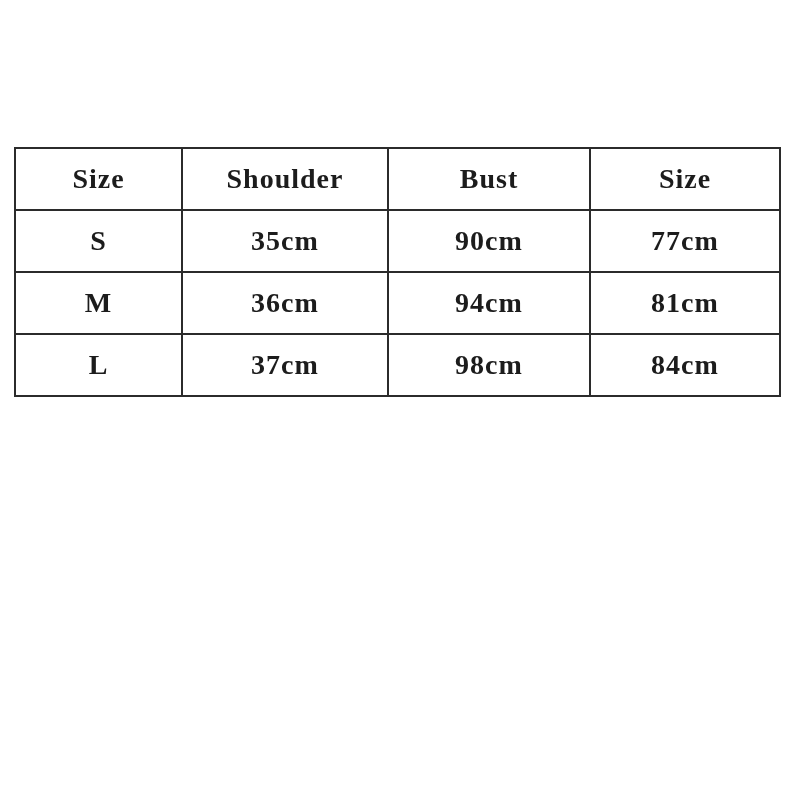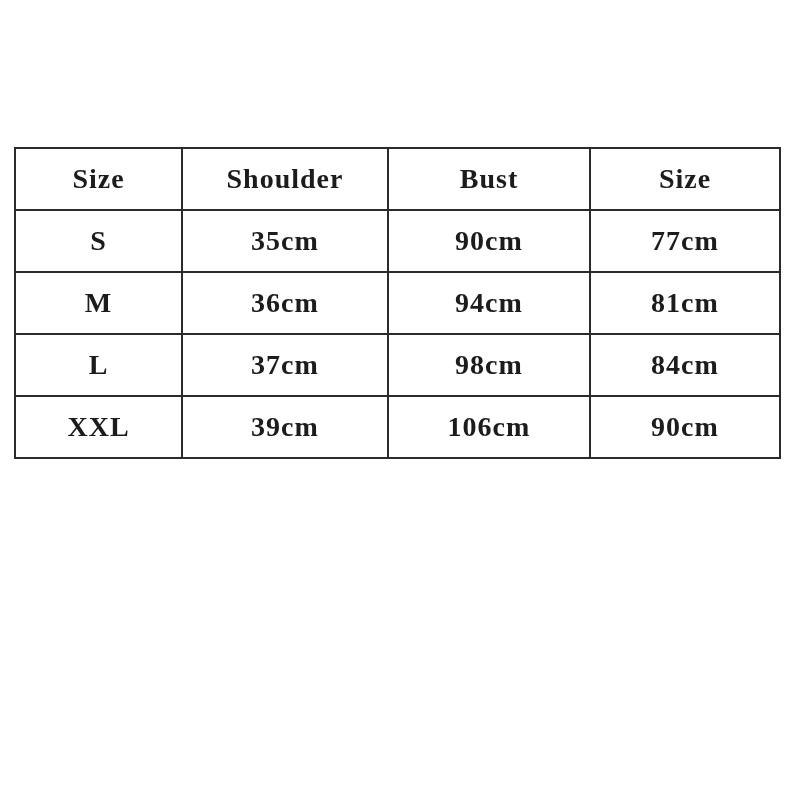--- a/index.html
+++ b/index.html
@@ -73,21 +73,15 @@
         <td>36cm</td>
         <td>94cm</td>
         <td>81cm</td>
       </tr>
       <tr>
         <td>L</td>
         <td>37cm</td>
         <td>98cm</td>
         <td>84cm</td>
       </tr>
-      <tr>
-        <td>XXL</td>
-        <td>39cm</td>
-        <td>106cm</td>
-        <td>90cm</td>
-      </tr>
     </tbody>
   </table>
 </div>
 
 </body></html>

